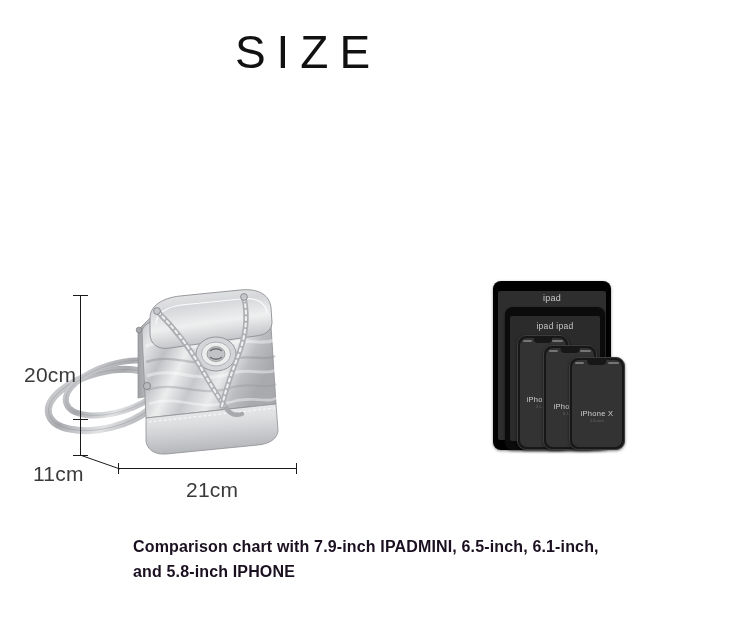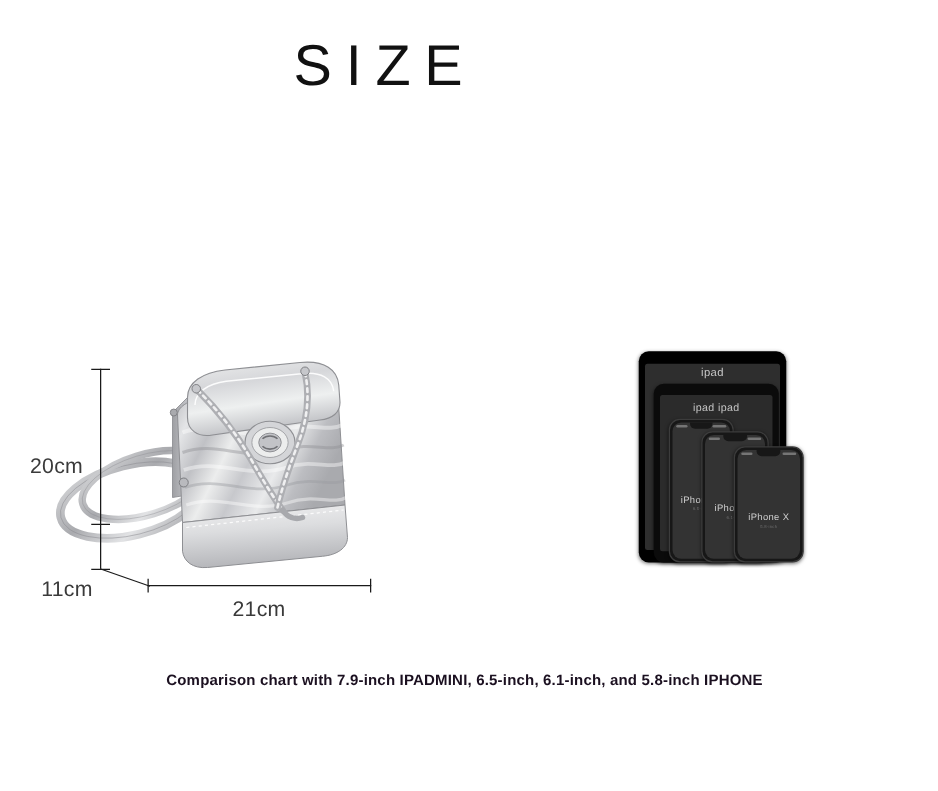--- a/index.html
+++ b/index.html
@@ -72,42 +72,42 @@
     left: 80px;
     top: 455px;
     width: 41px;
     height: 15px;
     overflow: visible;
   }
 
   .dim-label {
     position: absolute;
     color: #3a3a3a;
-    font-size: 17px;
+    font-size: 21px;
     font-weight: 400;
     letter-spacing: 0.2px;
     white-space: nowrap;
   }
   .label-20 { left: 24px; top: 363px; }
   .label-11 { left: 33px; top: 462px; text-align: right; }
   .label-21 { left: 186px; top: 478px; text-align: center; }
 
   
   .bag-wrap {
     position: absolute;
     left: 30px;
     top: 278px;
     width: 280px;
     height: 200px;
   }
 
   
   .devices {
     position: absolute;
-    left: 505px;
+    left: 487px;
     top: 275px;
     width: 150px;
     height: 185px;
   }
   .device {
     position: absolute;
     border-radius: 7px;
     box-sizing: border-box;
   }
   .dev-label {
@@ -213,21 +213,21 @@
   .dev-p1 .dev-sub { top: 70px; }
   .dev-p2 .dev-sub { top: 67px; }
   .dev-p3 .dev-sub { top: 62px; }
 
   
   .caption {
     position: absolute;
     left: 133px;
     top: 535px;
     width: 495px;
-    font-size: 12px;
+    font-size: 16px;
     font-weight: bold;
     color: #1b1020;
     line-height: 1.55;
     letter-spacing: 0.15px;
     text-align: left;
   }
 </style>
 </head>
 <body>
 

